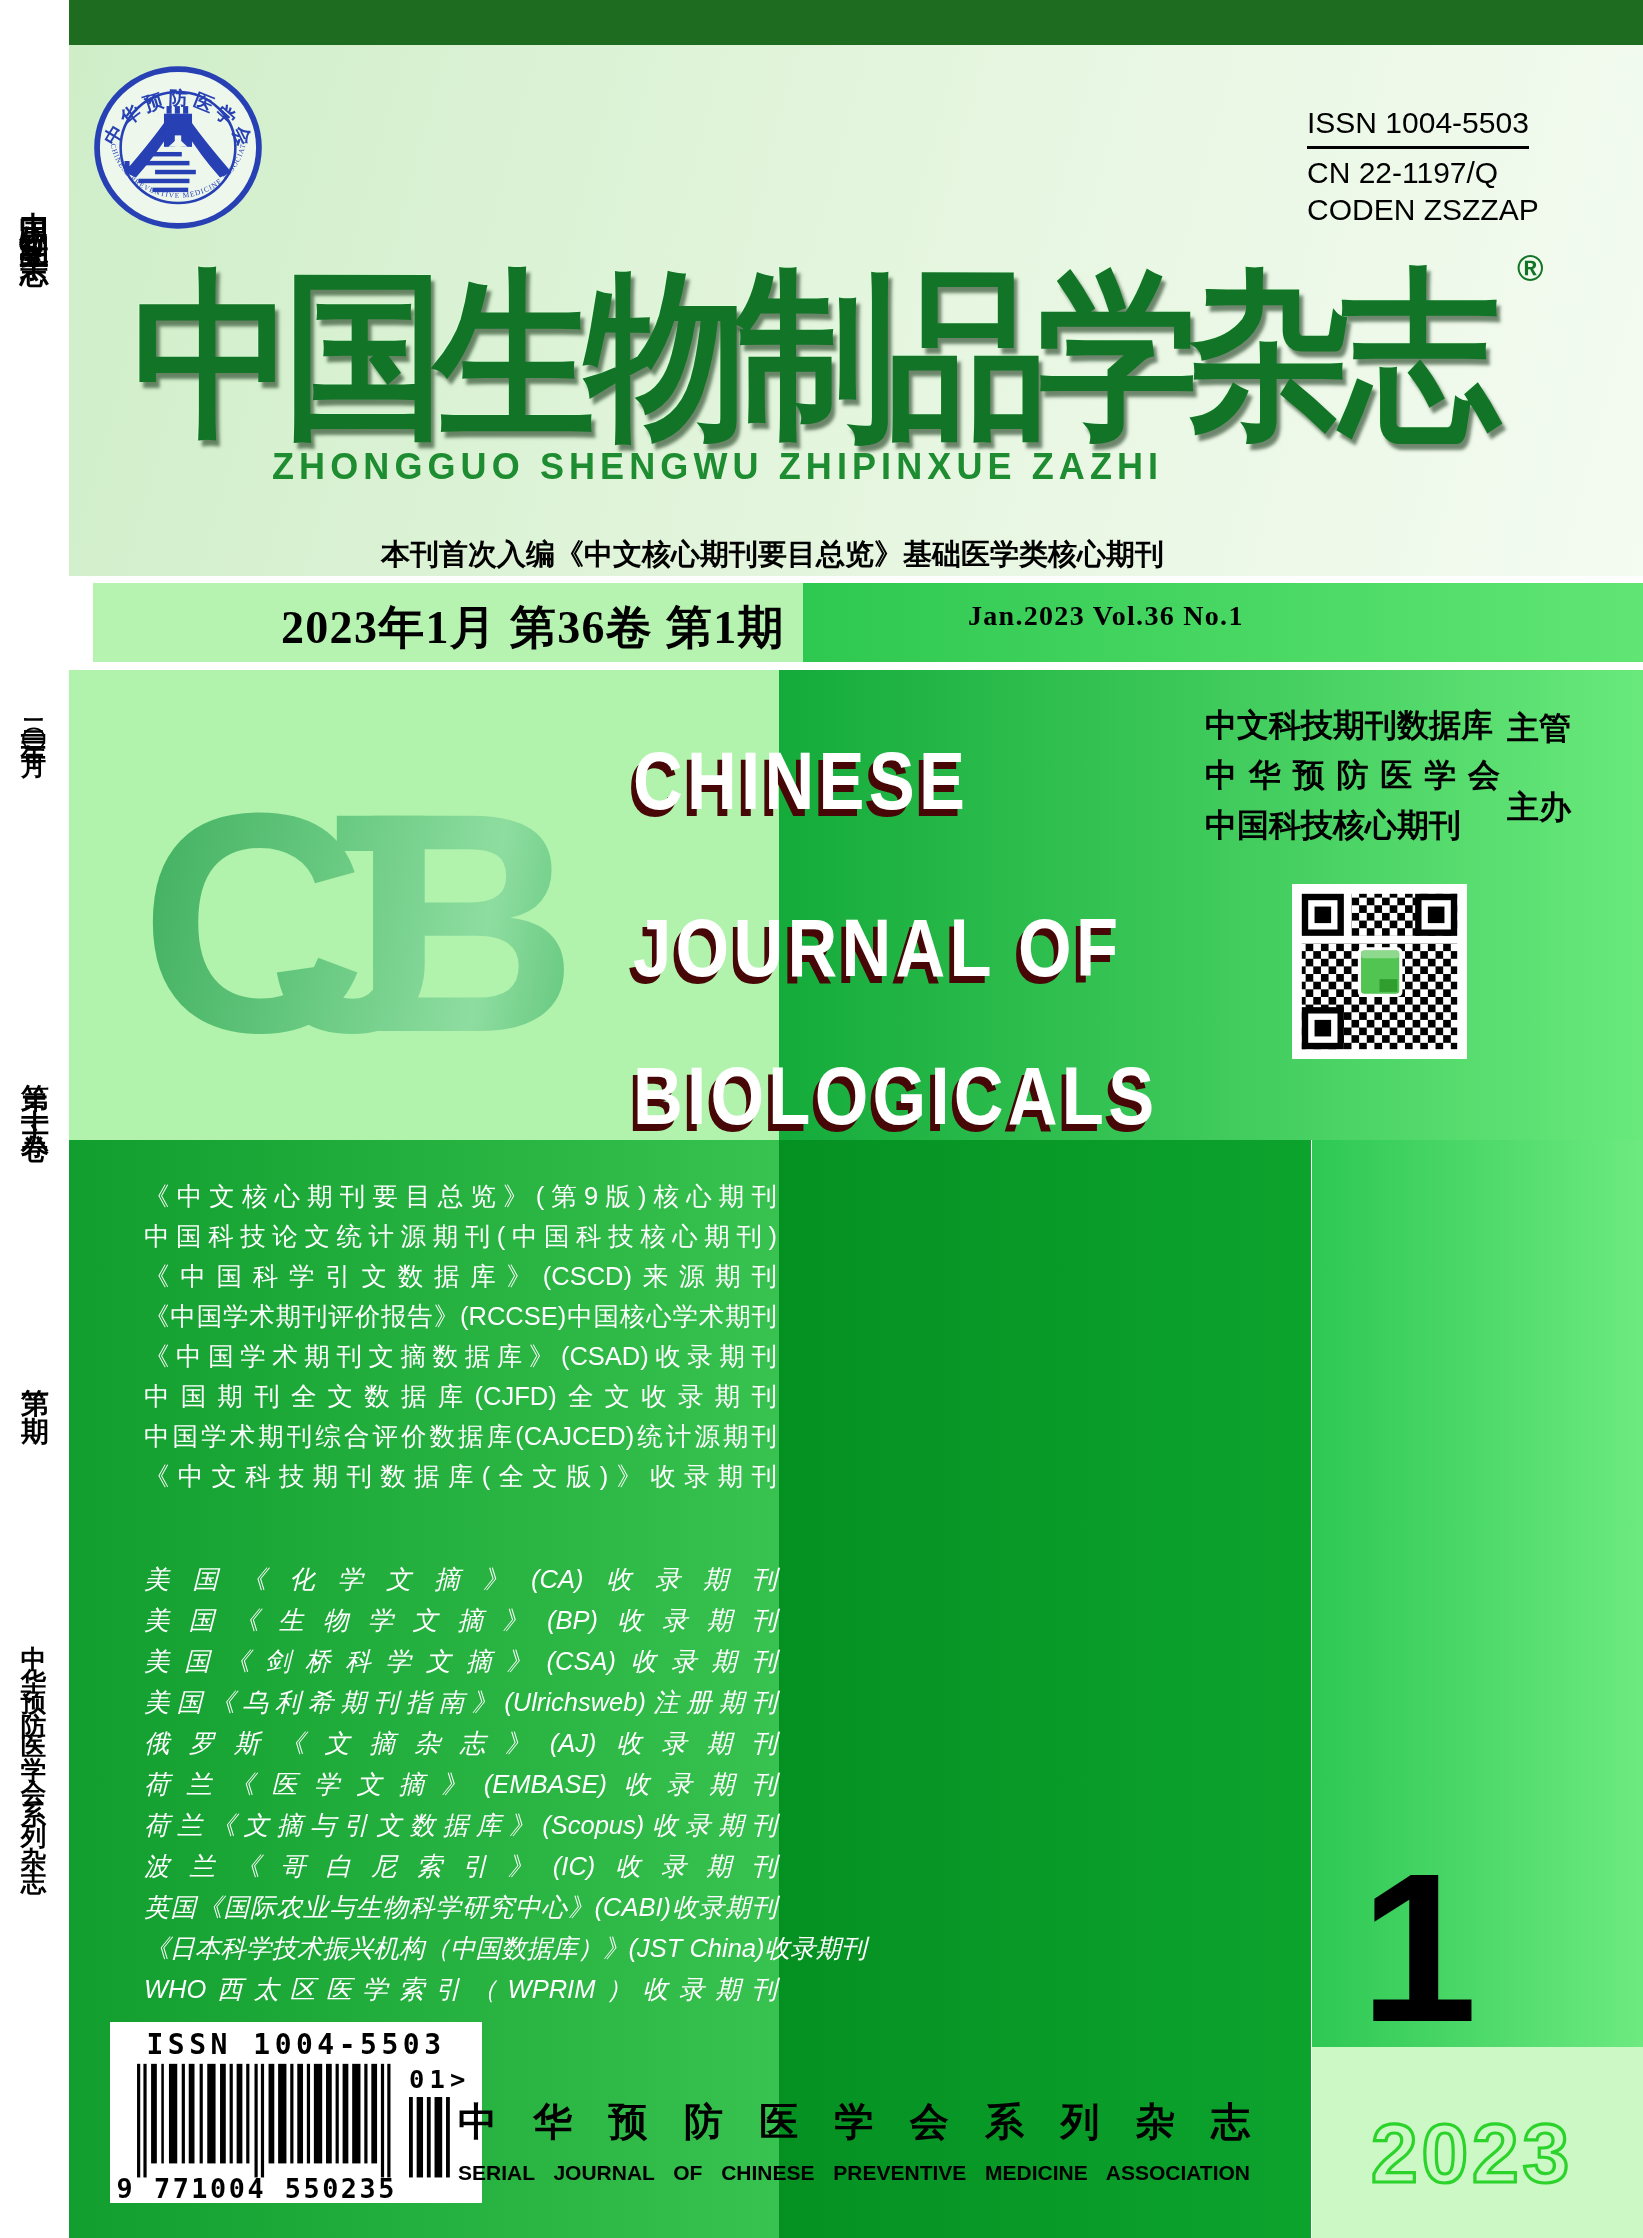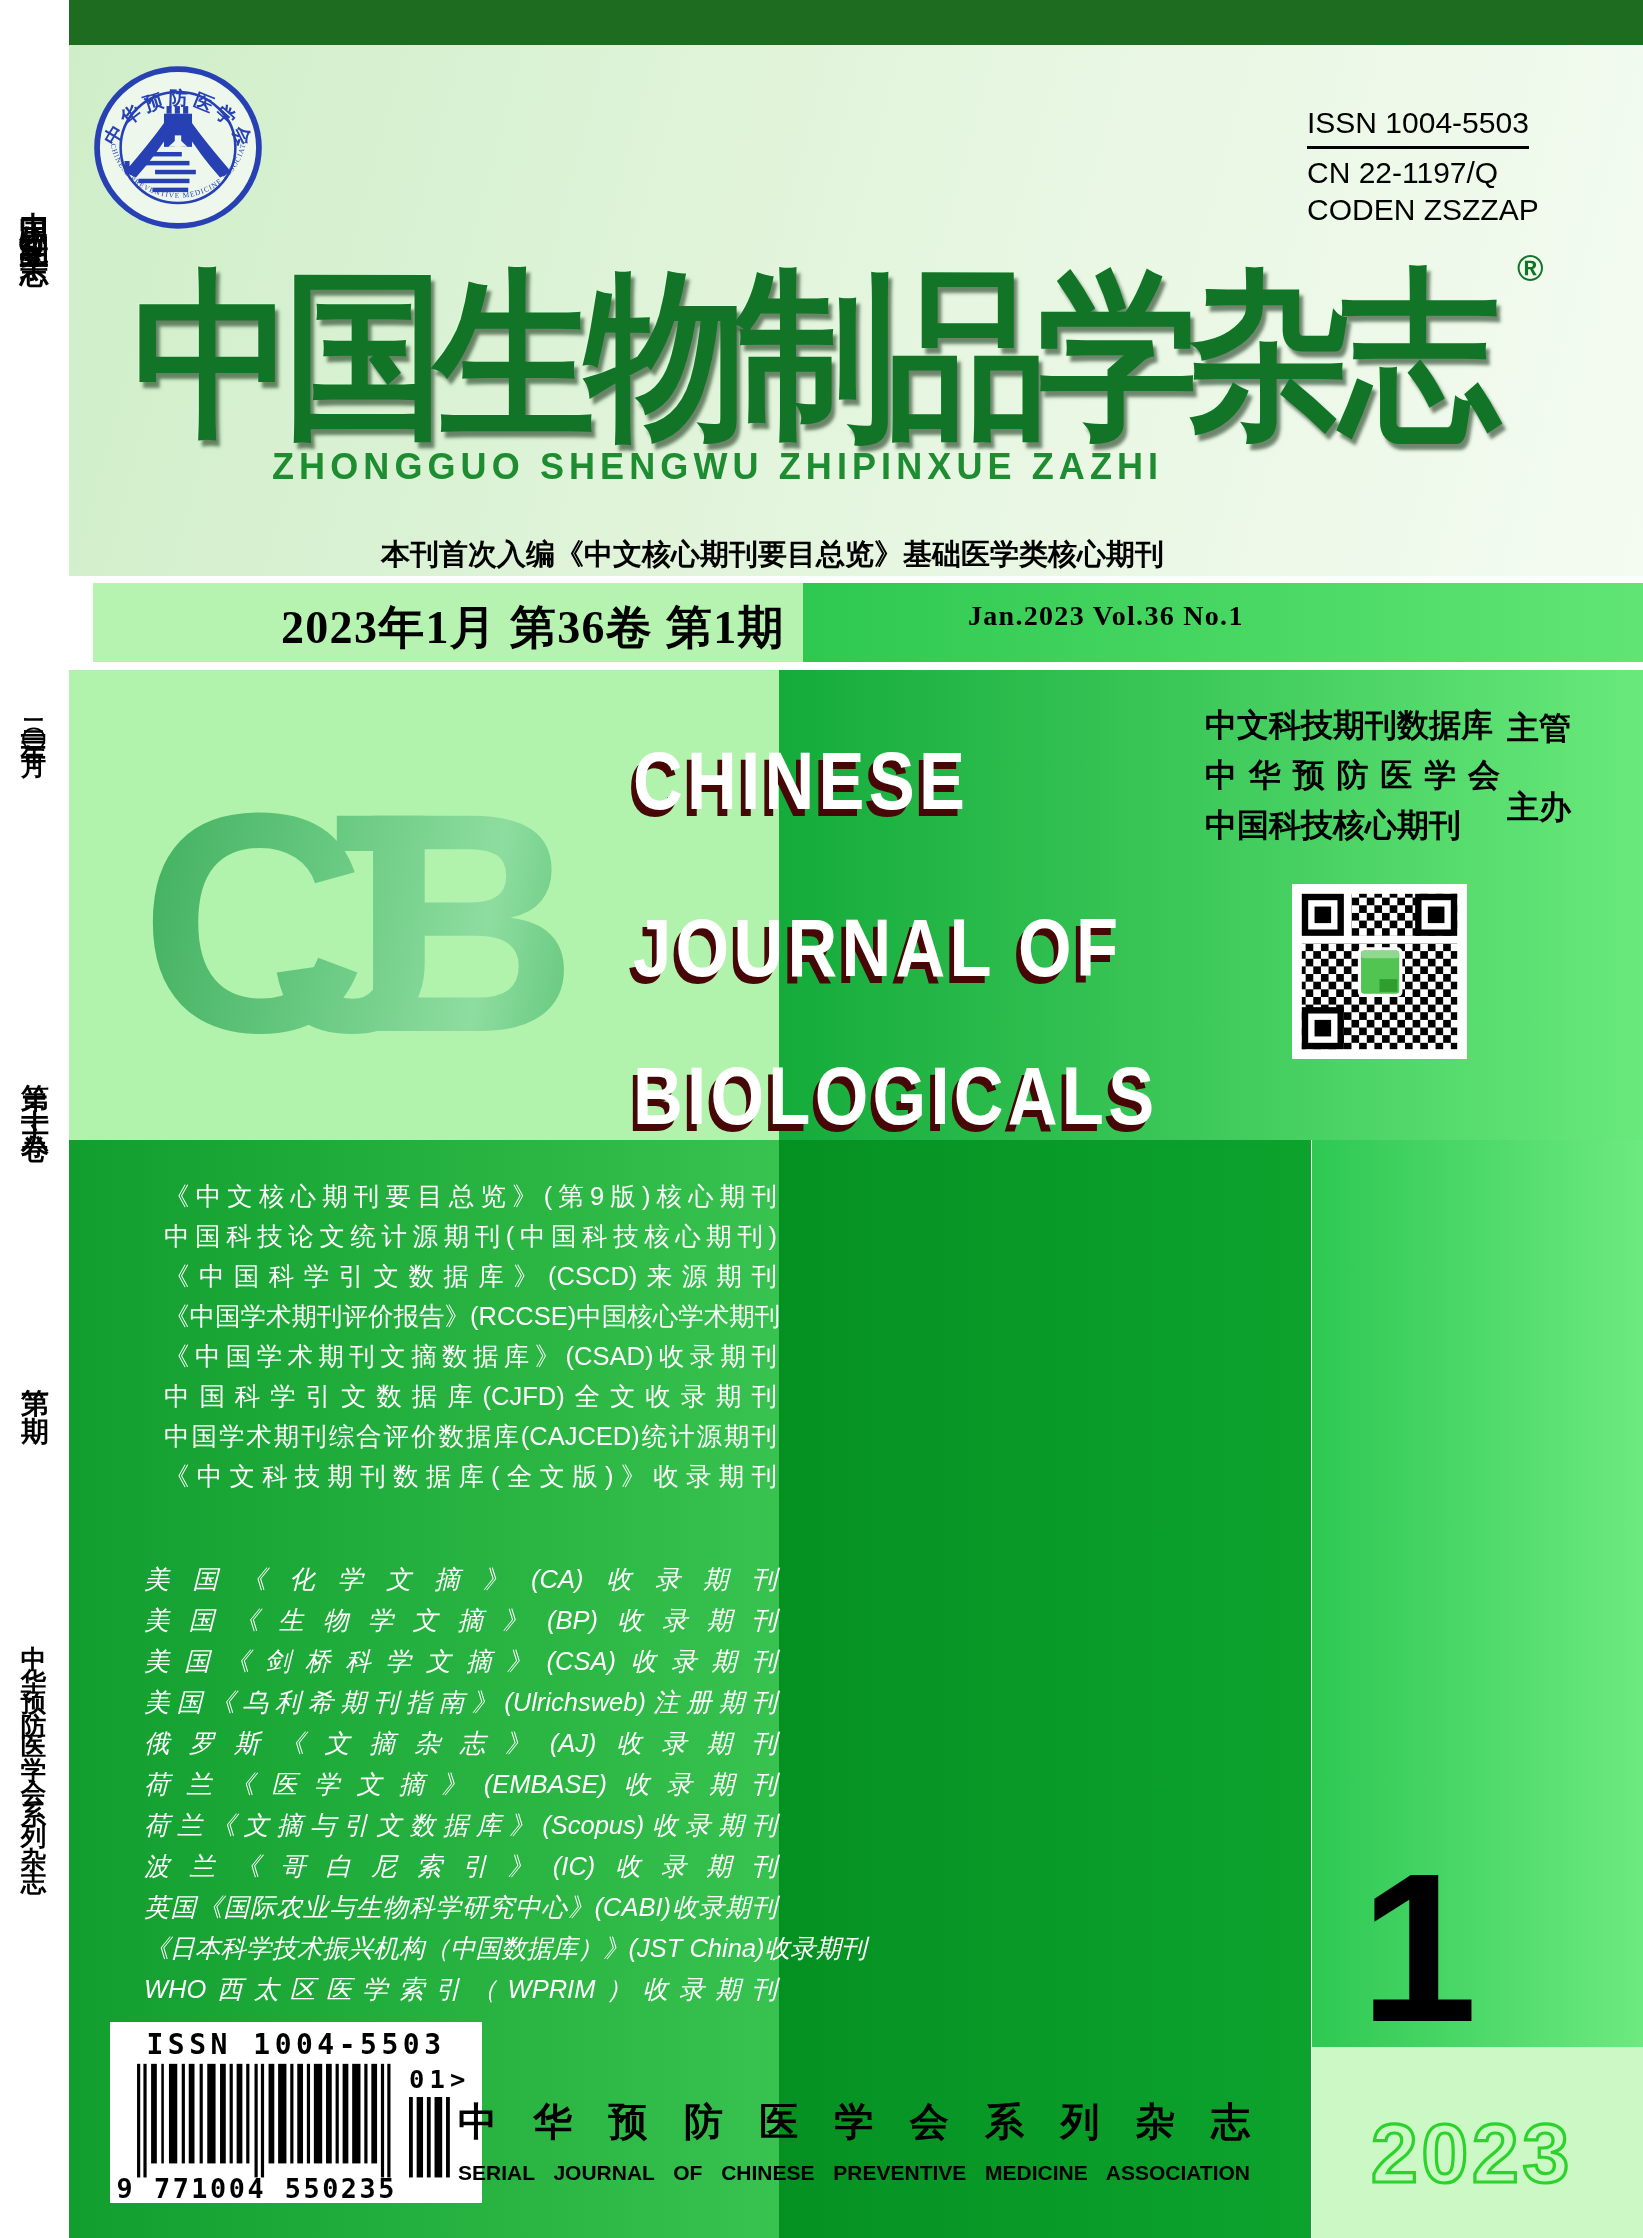--- a/index.html
+++ b/index.html
@@ -65,21 +65,21 @@
   #supblock .sline{font-size:32px;font-weight:700;color:#000;height:50px;line-height:45px;}
   #supblock .just{text-align:justify;text-align-last:justify;}
   .role{position:absolute;font-size:32px;font-weight:700;color:#000;}
   #role1{left:1438px;top:37px;}
   #role2{left:1438px;top:116px;}
 
   #qr{left:1223px;top:214px;width:175px;height:175px;background:#fff;padding:5.7px;box-sizing:border-box;}
 
   .idxgroup{position:absolute;left:75px;width:633px;color:#ffffff;font-size:25.5px;}
   .idxgroup .iline{display:block;text-align:justify;text-align-last:justify;white-space:nowrap;}
-  #idx1{top:508px;}  #idx1 .iline{height:40px;line-height:36px;margin-left:20px;}
+  #idx1{top:508px;}  #idx1 .iline{height:40px;line-height:36px;}
   #idx2{top:891px;font-style:italic;} #idx2 .iline{height:41px;line-height:37px;}
 
   
   #barcodebox{left:41px;top:1352px;width:372px;height:181px;background:#ffffff;}
   #bc-issn{position:absolute;left:0;top:6.4px;width:100%;text-align:center;
            font-family:"DejaVu Sans Mono",monospace;font-weight:700;font-size:28px;
            letter-spacing:4.5px;color:#000;white-space:nowrap;}
   #seriescn{left:389px;top:1425px;width:792px;font-size:39px;font-weight:700;color:#000;
             text-align:justify;text-align-last:justify;white-space:nowrap;}
   #seriesen{left:389px;top:1491px;width:792px;font-size:21px;font-weight:700;color:#000;
@@ -209,21 +209,21 @@
       </g>
     </svg>
   </div>
 
   <div id="idx1" class="idxgroup">
     <span class="iline">《中文核心期刊要目总览》(第9版)核心期刊</span>
     <span class="iline">中国科技论文统计源期刊(中国科技核心期刊)</span>
     <span class="iline">《中国科学引文数据库》(CSCD)来源期刊</span>
     <span class="iline">《中国学术期刊评价报告》(RCCSE)中国核心学术期刊</span>
     <span class="iline">《中国学术期刊文摘数据库》(CSAD)收录期刊</span>
-    <span class="iline">中国科学引文数据库(CJFD)全文收录期刊</span>
+    <span class="iline">中国期刊全文数据库(CJFD)全文收录期刊</span>
     <span class="iline">中国学术期刊综合评价数据库(CAJCED)统计源期刊</span>
     <span class="iline">《中文科技期刊数据库(全文版)》收录期刊</span>
   </div>
 
   <div id="idx2" class="idxgroup">
     <span class="iline">美国《化学文摘》(CA)收录期刊</span>
     <span class="iline">美国《生物学文摘》(BP)收录期刊</span>
     <span class="iline">美国《剑桥科学文摘》(CSA)收录期刊</span>
     <span class="iline">美国《乌利希期刊指南》(Ulrichsweb)注册期刊</span>
     <span class="iline">俄罗斯《文摘杂志》(AJ)收录期刊</span>

